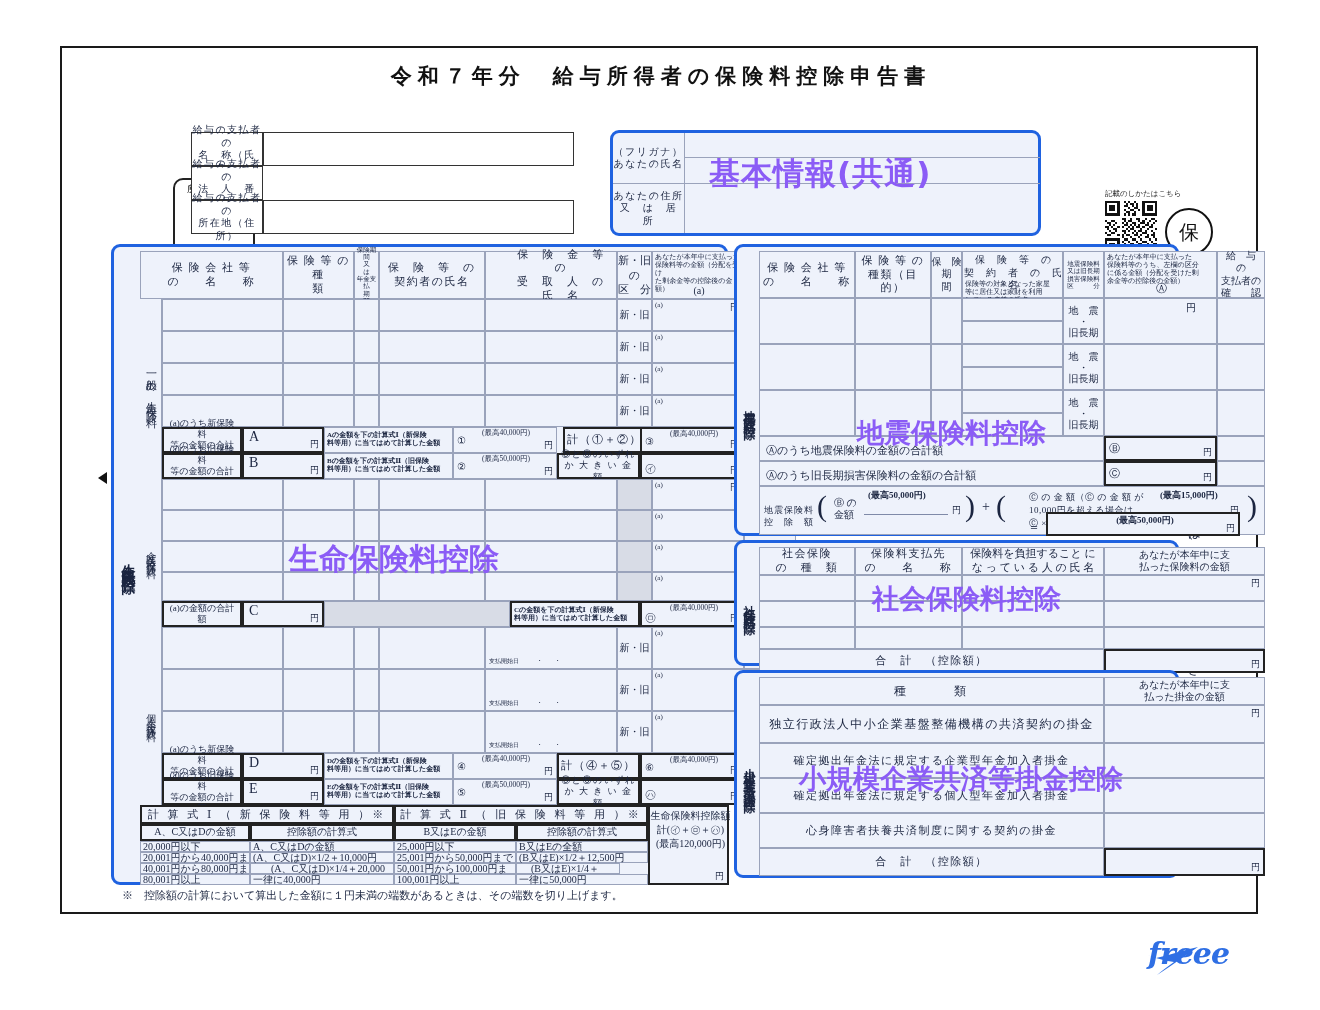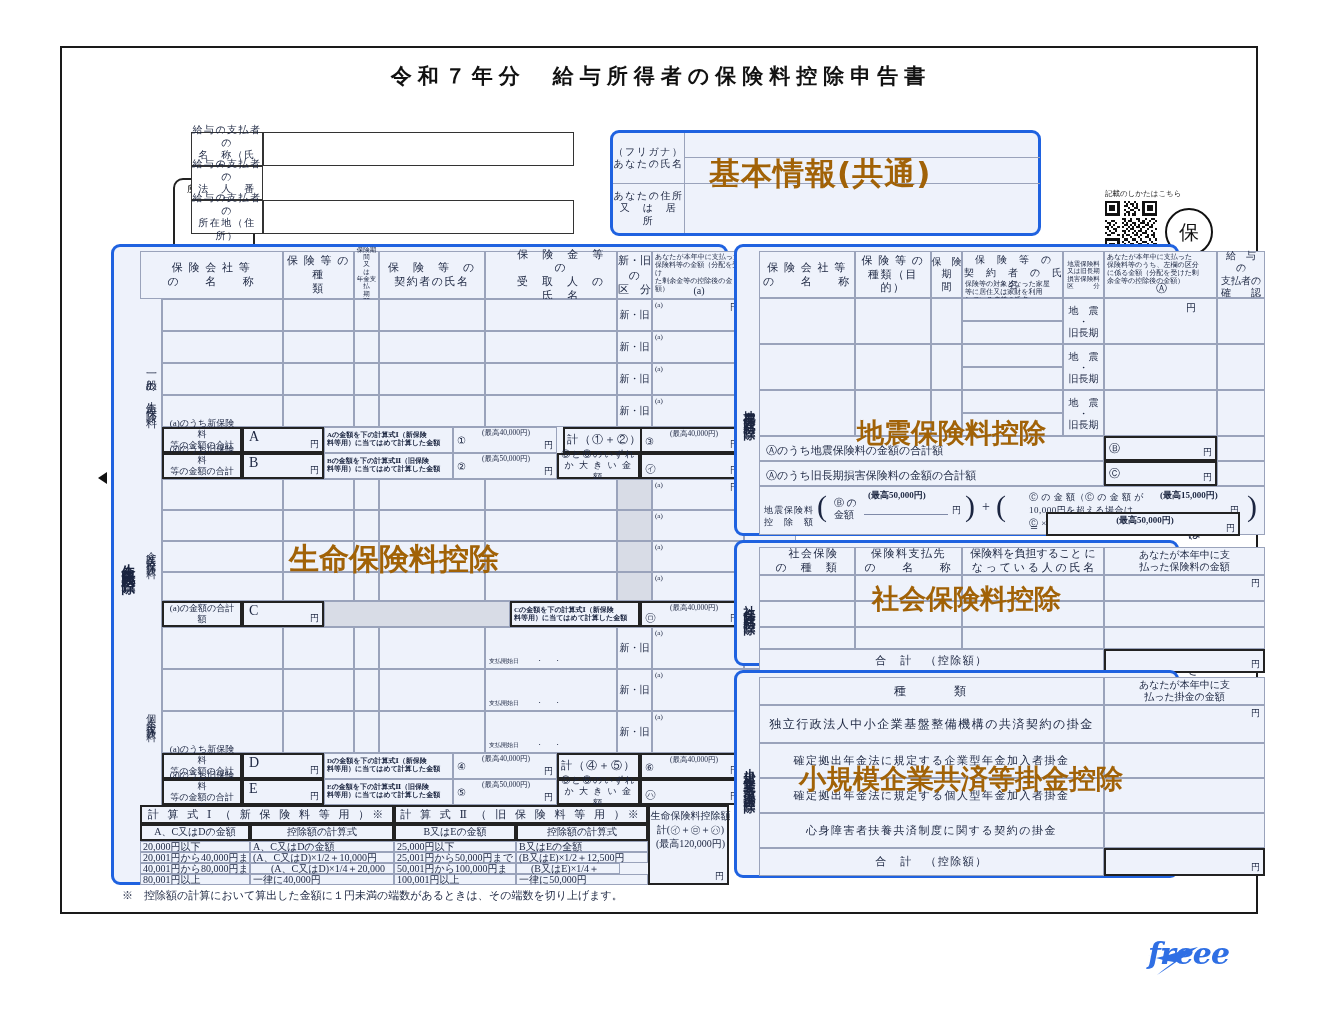--- a/index.html
+++ b/index.html
@@ -10,21 +10,21 @@
   .ttl{position:absolute;left:0;top:14px;width:1198px;text-align:center;font-size:21px;font-weight:bold;letter-spacing:6px;color:#111;}
 
   
   .abs{position:absolute;box-sizing:border-box;}
   .cell{position:absolute;box-sizing:border-box;border:0.5px solid #9aa3bb;background:#eef2fb;color:#1b2540;}
   .lbl{display:flex;align-items:center;justify-content:center;text-align:center;line-height:1.25;}
   .vtxt{writing-mode:vertical-rl;text-orientation:upright;display:flex;align-items:center;justify-content:center;}
   .sp{letter-spacing:3px;}
   .sp2{letter-spacing:1.5px;}
   .blue-box{position:absolute;box-sizing:border-box;border:3px solid #1f62e0;border-radius:9px;background:#eef2fb;}
-  .wm{position:absolute;color:#a16207;font-weight:bold;font-family:"DejaVu Sans","Liberation Sans",sans-serif;white-space:nowrap;}
+  .wm{position:absolute;color:#8b5cf6;font-weight:bold;font-family:"DejaVu Sans","Liberation Sans",sans-serif;white-space:nowrap;}
   .thick{border:2px solid #222 !important;}
   .yen{position:absolute;right:3px;bottom:0px;font-size:9px;}
   .note{position:absolute;font-size:7px;color:#1b2540;line-height:1.15;}
   .tiny{font-size:6.5px;line-height:1.12;}
   .f9{font-size:9px;}
   .f10{font-size:10px;}
   .f11{font-size:11px;}
   .f12{font-size:12px;}
   .f13{font-size:13px;}
   .f14{font-size:14px;}
@@ -675,21 +675,21 @@
           <span class="yen" style="right:3px;bottom:-1px;">円</span>
         </span>
       </div>
 
       <div class="wm" style="left:120px;top:168px;font-size:27px;">地震保険料控除</div>
     </div>
 
     <div class="blue-box" style="left:672px;top:492px;width:445px;height:126px;">
       <div class="abs vtxt f12 sp" style="left:3px;top:10px;width:18px;height:104px;font-weight:bold;color:#1b2540;">社会保険料控除</div>
 
-      <div class="cell lbl f11 sp2" style="left:22px;top:4px;width:96px;height:28px;white-space:pre-line;text-align:right;">社会保険
+      <div class="cell lbl f11 sp2" style="left:22px;top:4px;width:96px;height:28px;white-space:pre-line;">社会保険
 の　種　類</div>
       <div class="cell lbl f11 sp2" style="left:118px;top:4px;width:107px;height:28px;white-space:pre-line;">保険料支払先
 の　　名　　称</div>
       <div class="cell lbl f11" style="left:225px;top:4px;width:142px;height:28px;white-space:pre-line;">保険料を負担すること に
 な っ て い る 人 の 氏 名</div>
       <div class="cell lbl f10" style="left:367px;top:4px;width:161px;height:28px;white-space:pre-line;">あなたが本年中に支
 払った保険料の金額</div>
 
       <div class="cell" style="left:22px;top:32px;width:96px;height:26px;"></div>
       <div class="cell" style="left:118px;top:32px;width:107px;height:26px;"></div>

